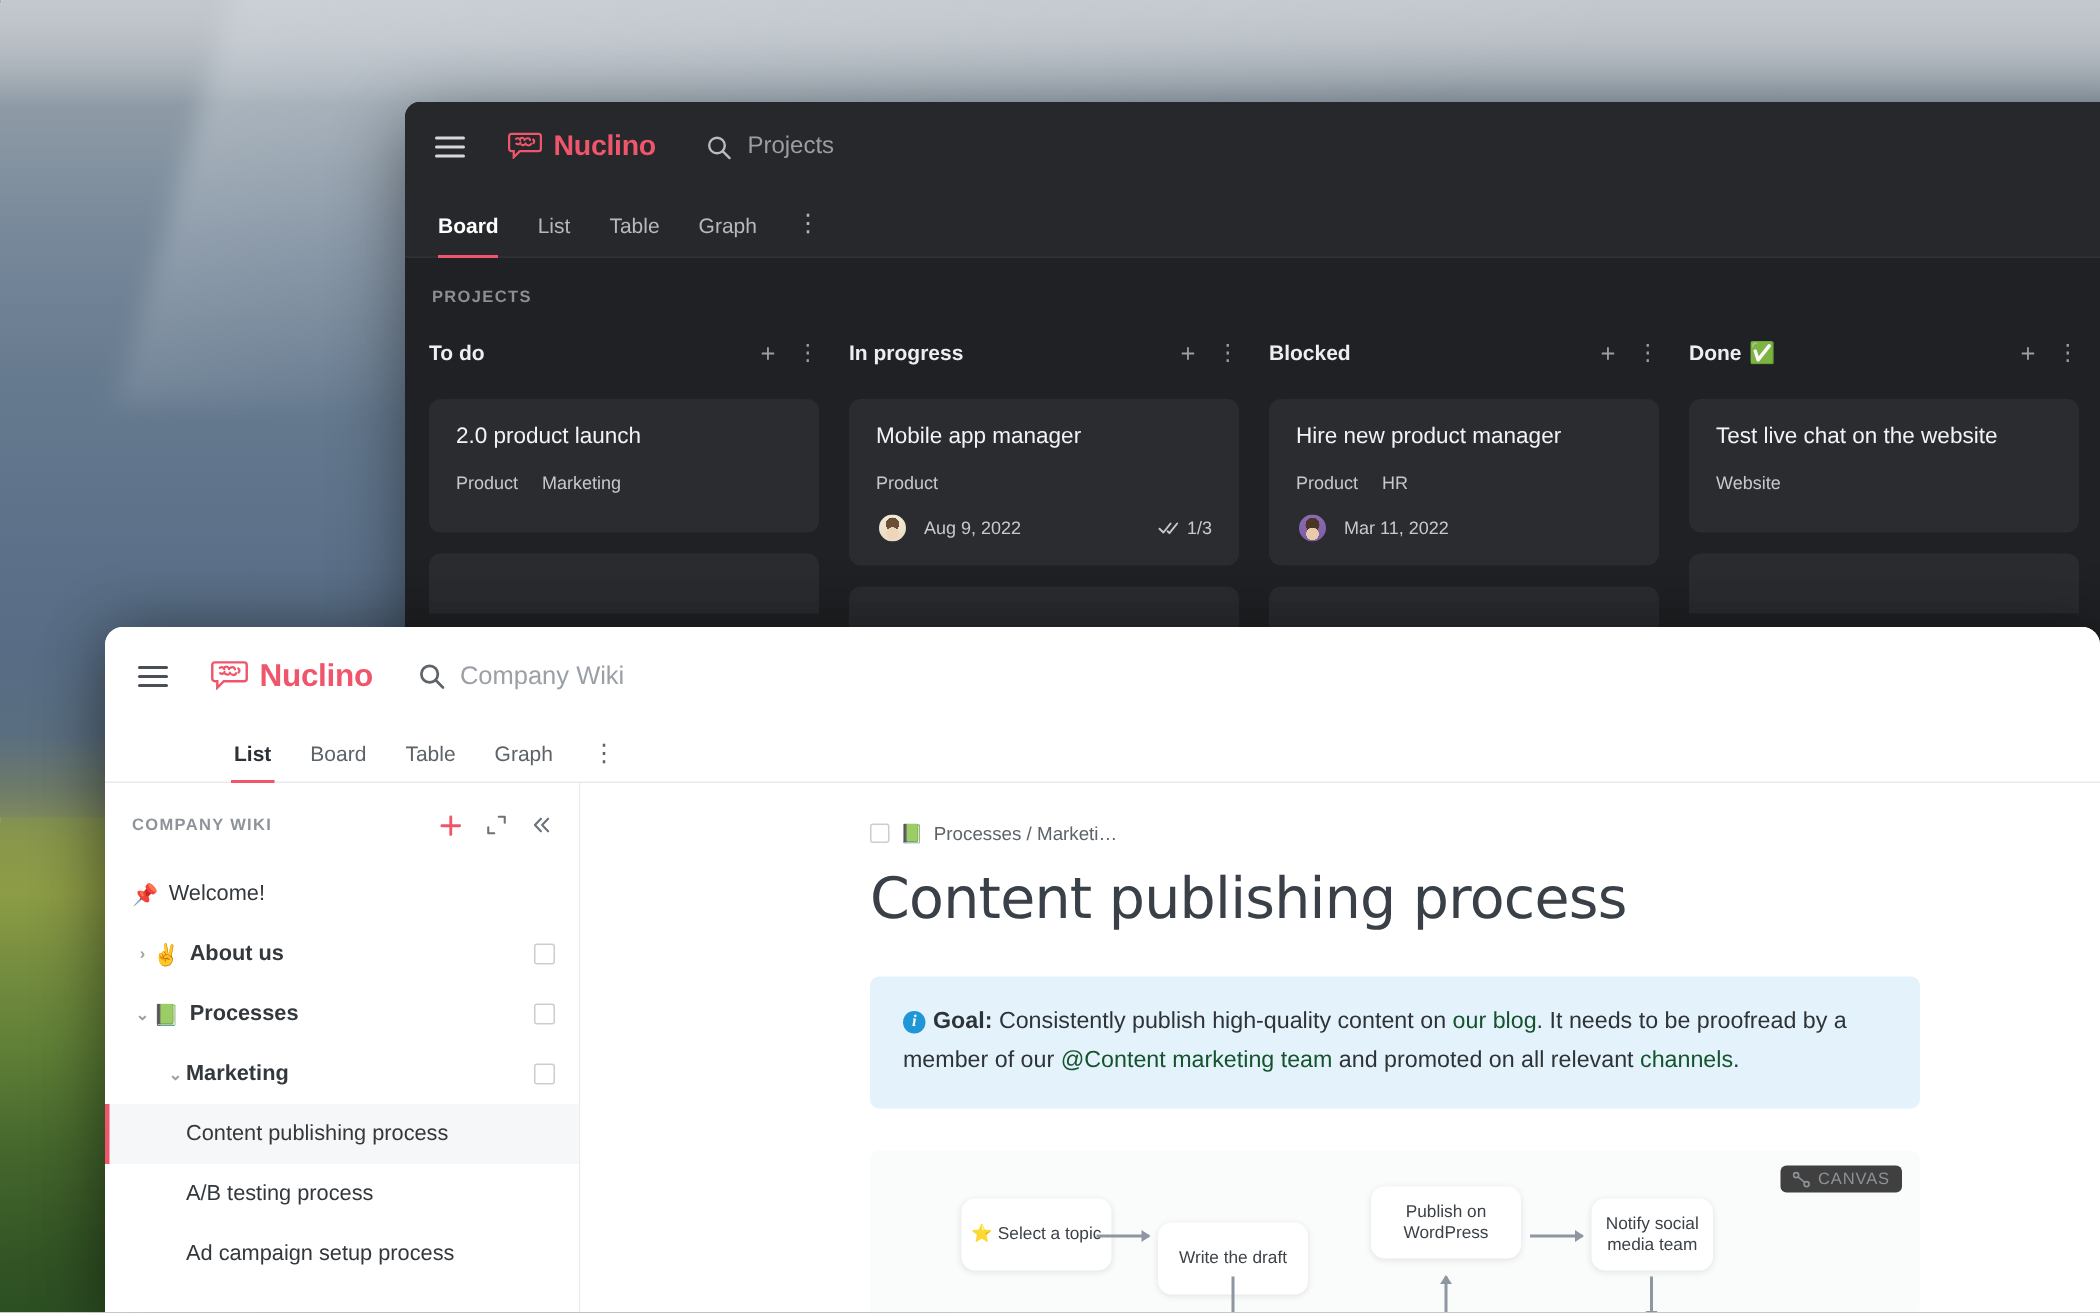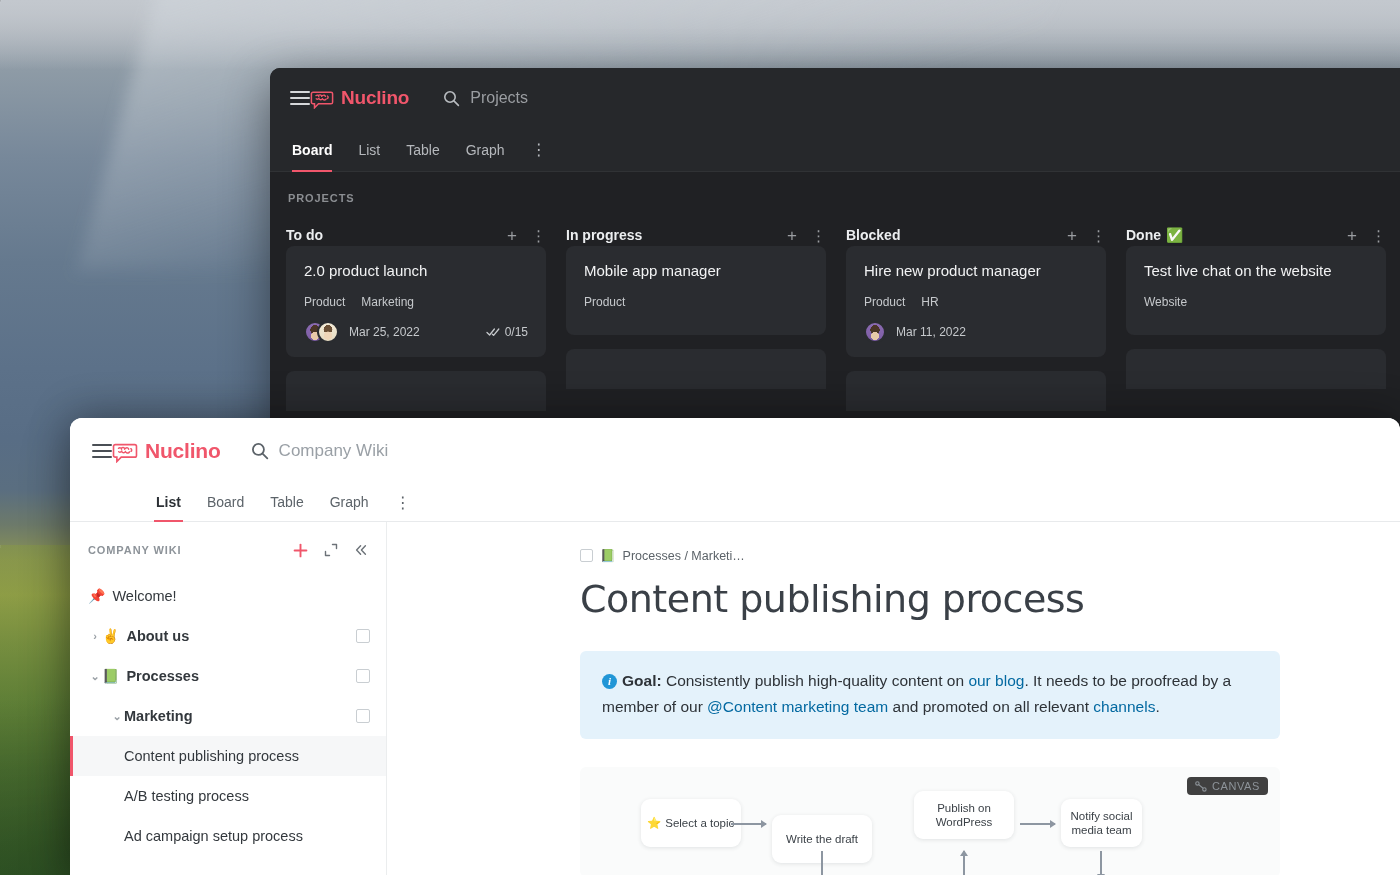--- a/index.html
+++ b/index.html
@@ -61,42 +61,42 @@
     background: #202124;
     border-radius: 10px 0 0 0;
     box-shadow: 0 14px 48px rgba(0,0,0,.45);
   }
   .dark-topbar {
     height: 60px; display: flex; align-items: center;
     padding: 0 0 0 20px; background: #26282b;
   }
   .hamburger { width: 20px; display: flex; flex-direction: column; gap: 4px; cursor: pointer; }
   .hamburger i { display: block; height: 2px; background: #d6d8da; border-radius: 1px; }
-  .brand { display: flex; align-items: flex-end; gap: 7px; }
+  .brand { display: flex; align-items: flex-start; gap: 7px; margin-left: 28px; }
   .brand-word { font-size: 19px; font-weight: bold; color: #f0566b; letter-spacing: -.2px; }
   .dark-search { display: flex; align-items: center; gap: 10px; margin-left: 34px; }
   .dark-search .ph { font-size: 16px; color: #9a9da1; }
 
   .dark-tabs { display: flex; align-items: center; gap: 26px; padding: 0 0 0 22px;
                height: 44px; background: #26282b; border-bottom: 1px solid #303235; }
   .dark-tabs .tab { font-size: 14px; color: #b5b8bc; height: 44px; line-height: 44px;
                     cursor: pointer; position: relative; font-weight: 500; }
   .dark-tabs .tab.active { color: #fff; font-weight: bold; }
   .dark-tabs .tab.active::after {
     content: ""; position: absolute; left: 0; right: 0; bottom: 0;
     height: 2px; background: #f0566b;
   }
   .dots-v { letter-spacing: 0; font-size: 16px; color: #b5b8bc; cursor: pointer; line-height: 44px; }
 
   .board-scroll { padding: 20px 0 0 16px; }
   .board-label { font-size: 11px; letter-spacing: .9px; color: #8b8e92; font-weight: bold;
                  padding-left: 2px; margin-bottom: 20px; }
   .columns { display: flex; gap: 20px; }
   .column { width: 260px; flex: 0 0 260px; }
-  .col-head { display: flex; align-items: center; height: 22px; }
+  .col-head { display: flex; align-items: center; height: 22px; margin-bottom: 20px; }
   .col-title { font-size: 14px; font-weight: bold; color: #eceef0; display: flex; align-items: center; gap: 5px; }
   .col-actions { margin-left: auto; display: flex; align-items: center; gap: 14px; }
   .ic-plus { color: #9a9da1; font-size: 17px; cursor: pointer; line-height: 1; }
   .ic-dots { color: #9a9da1; font-size: 15px; cursor: pointer; line-height: 1; }
 
   .card { background: #2a2c30; border-radius: 8px; padding: 16px 18px 14px;
           margin-bottom: 14px; cursor: pointer; }
   .card-title { font-size: 15px; color: #f2f3f4; margin-bottom: 16px; }
   .card-tags { display: flex; gap: 16px; margin-bottom: 12px; }
   .card-tag { font-size: 12px; color: #c6c9cc; }
@@ -178,21 +178,21 @@
 
   .callout { background: #e4f2fb; border-radius: 6px; padding: 17px 22px 19px;
              font-size: 15.5px; line-height: 26px; color: #2e3338; margin-bottom: 28px; }
   .callout .info {
     display: inline-block; width: 15px; height: 15px; border-radius: 50%;
     background: #2196d6; color: #fff; font-size: 11px; font-weight: bold;
     text-align: center; line-height: 15px; font-style: italic;
     font-family: "Liberation Serif", serif; vertical-align: 1px; margin-right: 5px;
   }
   .callout b { font-weight: bold; }
-  .callout a { color: #0369a1; text-decoration: none; cursor: pointer; }
+  .callout a { color: #14532d; text-decoration: none; cursor: pointer; }
 
   .canvas { background: #fafbfb; border-radius: 6px; height: 110px;
             position: relative; padding: 22px 0 0 0; }
   .canvas-badge {
     position: absolute; right: 12px; top: 10px; background: #404040;
     border-radius: 4px; padding: 3px 8px; font-size: 11px; letter-spacing: .6px;
     color: #8d9399; display: flex; align-items: center; gap: 5px;
   }
   .flow { position: relative; height: 90px; }
   .node {
@@ -274,52 +274,51 @@
               <span class="ic-plus">+</span>
               <span class="ic-dots">⋮</span>
             </div>
           </div>
           <div class="card">
             <div class="card-title">2.0 product launch</div>
             <div class="card-tags">
               <span class="card-tag">Product</span>
               <span class="card-tag">Marketing</span>
             </div>
+          </div>
+          <div class="card-stub"></div>
+        </div>
+
+        <div class="column">
+          <div class="col-head">
+            <div class="col-title">
+              <span>In progress</span>
+            </div>
+            <div class="col-actions">
+              <span class="ic-plus">+</span>
+              <span class="ic-dots">⋮</span>
+            </div>
+          </div>
+          <div class="card">
+            <div class="card-title">Mobile app manager</div>
+            <div class="card-tags">
+              <span class="card-tag">Product</span>
+            </div>
             <div class="card-foot">
               <div class="avatars">
-                <div class="avatar av-purple"></div>
                 <div class="avatar av-cream"></div>
               </div>
-              <span class="card-date">Mar 25, 2022</span>
+              <span class="card-date">Aug 9, 2022</span>
               <span class="card-progress">
                 <svg width="14" height="10" viewBox="0 0 14 10">
                   <path d="M1 5.5 3.6 8 8.4 2" fill="none" stroke="#c6c9cc" stroke-width="1.3" stroke-linecap="round" stroke-linejoin="round"></path>
                   <path d="M6.4 7.2 7.6 8.4 12.8 2" fill="none" stroke="#c6c9cc" stroke-width="1.3" stroke-linecap="round" stroke-linejoin="round"></path>
                 </svg>
-                <span>0/15</span>
+                <span>1/3</span>
               </span>
-            </div>
-          </div>
-          <div class="card-stub"></div>
-        </div>
-
-        <div class="column">
-          <div class="col-head">
-            <div class="col-title">
-              <span>In progress</span>
-            </div>
-            <div class="col-actions">
-              <span class="ic-plus">+</span>
-              <span class="ic-dots">⋮</span>
-            </div>
-          </div>
-          <div class="card">
-            <div class="card-title">Mobile app manager</div>
-            <div class="card-tags">
-              <span class="card-tag">Product</span>
             </div>
           </div>
           <div class="card-stub"></div>
         </div>
 
         <div class="column">
           <div class="col-head">
             <div class="col-title">
               <span>Blocked</span>
             </div>

